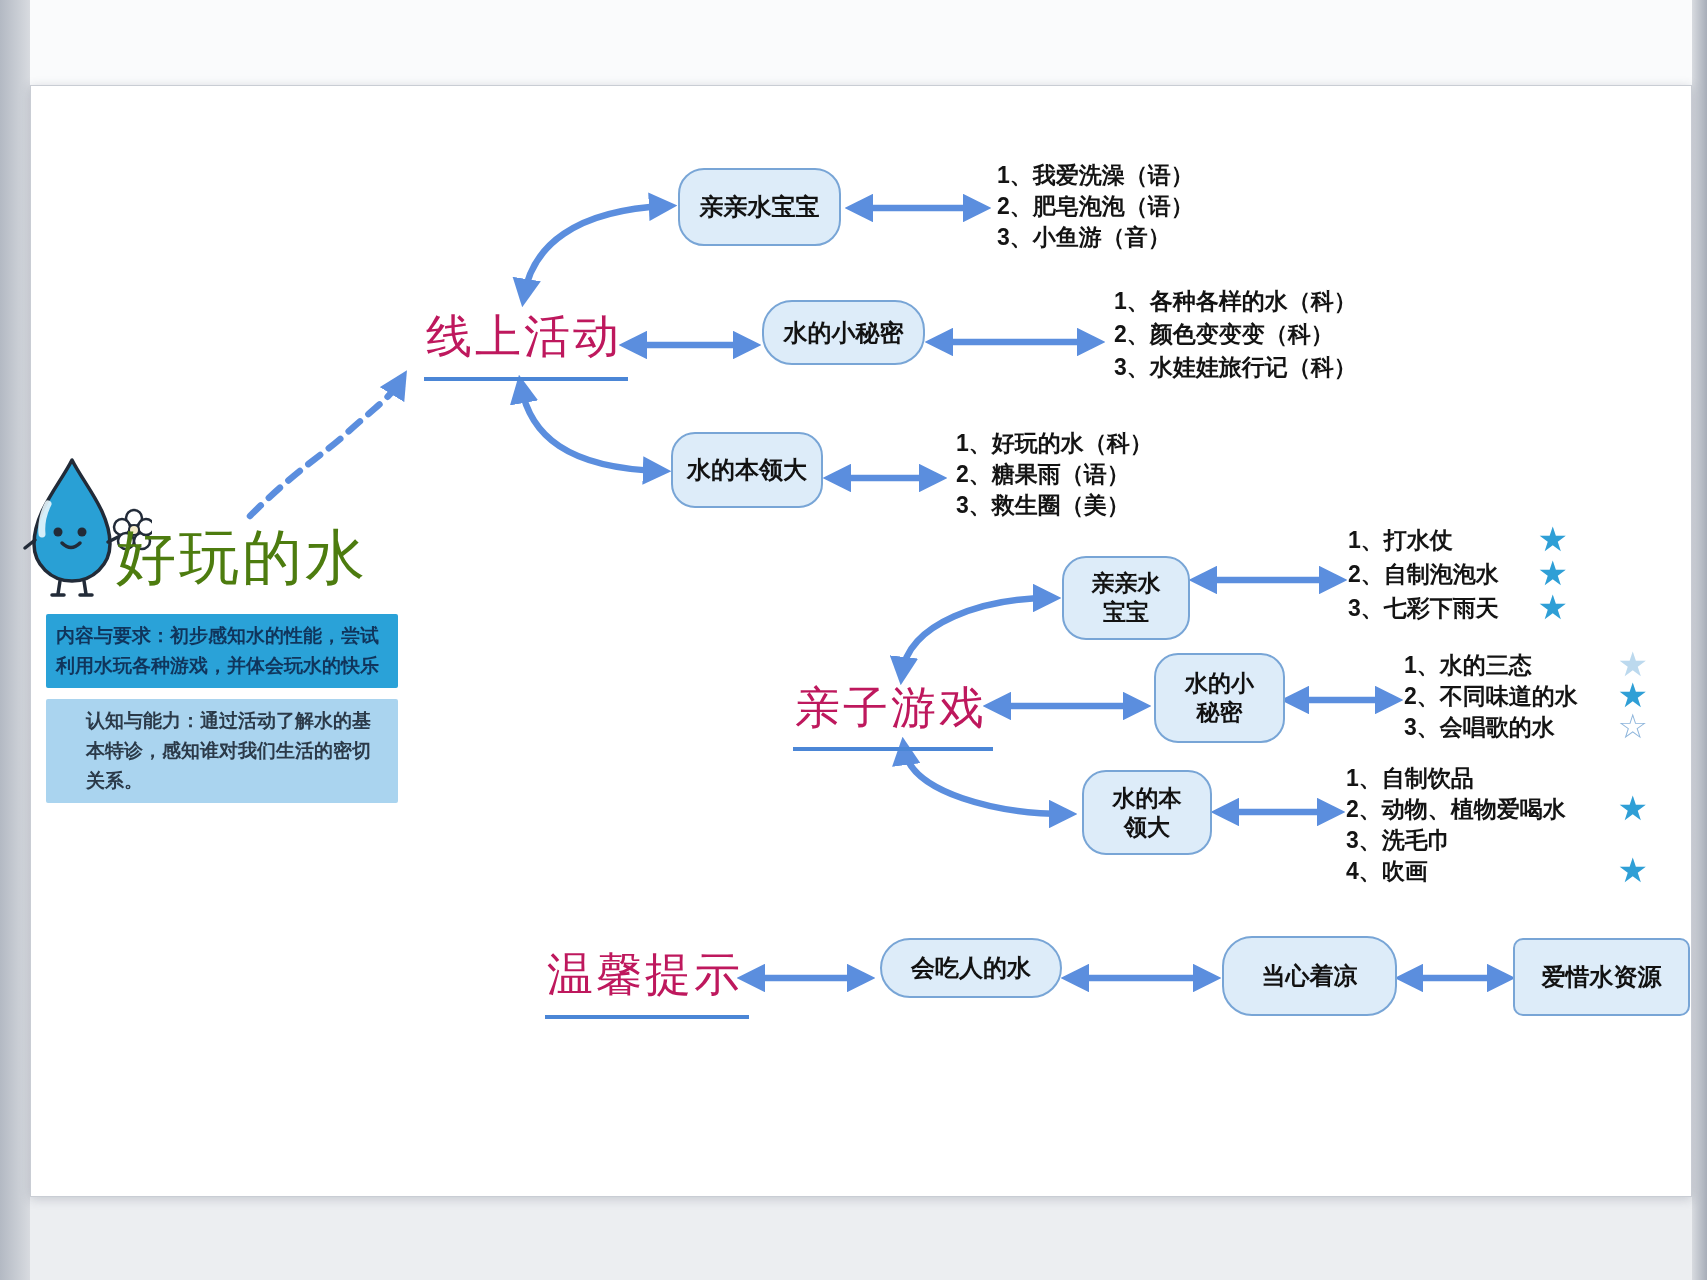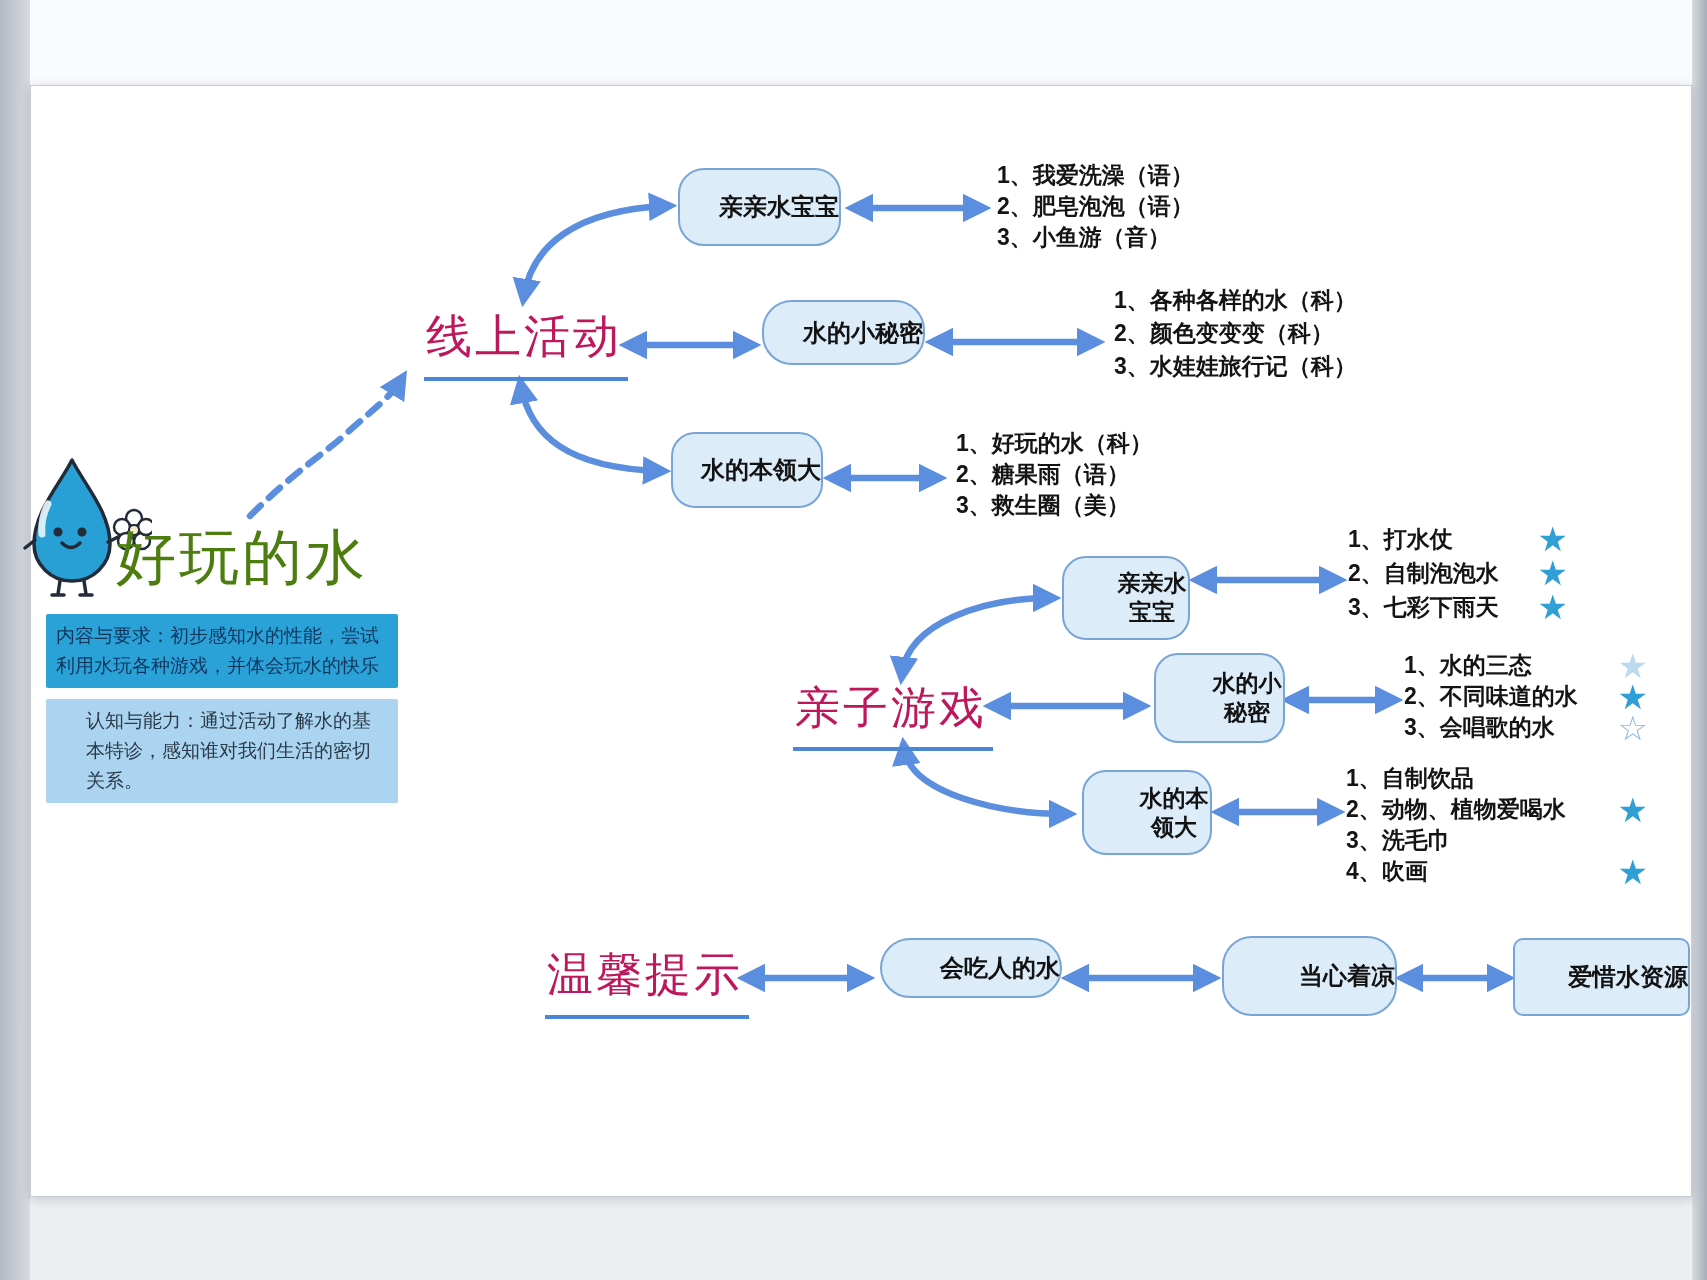--- a/index.html
+++ b/index.html
@@ -16,41 +16,41 @@
 
   .main-title{position:absolute;left:116px;top:518px;font-size:60px;color:#4d7c0f;
     letter-spacing:3px;white-space:nowrap;}
   .branch-label{position:absolute;color:#be185d;border-bottom:4px solid #4b86d6;
     padding:0 6px 9px 2px;letter-spacing:3px;white-space:nowrap;}
   #label-xianshang{left:424px;top:306px;font-size:46px;}
   #label-qinzi{left:793px;top:678px;font-size:45px;}
   #label-wenxin{left:545px;top:944px;font-size:46px;}
 
   .ibox{position:absolute;left:46px;width:352px;box-sizing:border-box;padding:7px 10px;
-    font-size:19px;font-weight:400;line-height:1.58;border-radius:2px;}
+    font-size:19px;font-weight:700;line-height:1.58;border-radius:2px;}
   #ibox1{top:614px;background:#2aa2d8;color:#10355c;}
   #ibox2{top:699px;background:#aad4ef;color:#2b3a49;padding-left:40px;}
   #ibox3{top:787px;background:#dcebf7;color:#2b3a49;}
 
   .node{position:absolute;background:#ddecf9;border:2.5px solid #78a5d6;box-sizing:border-box;
-    display:flex;align-items:center;justify-content:flex-end;text-align:center;
+    display:flex;align-items:center;justify-content:center;text-align:center;
     font-weight:700;color:#121212;line-height:1.25;}
   #n1{left:678px;top:168px;width:163px;height:78px;font-size:24px;border-radius:26px;}
   #n2{left:762px;top:300px;width:163px;height:65px;font-size:24px;border-radius:30px;}
   #n3{left:671px;top:432px;width:152px;height:76px;font-size:24px;border-radius:24px;}
   #n4{left:1062px;top:556px;width:128px;height:84px;font-size:23px;border-radius:24px;}
   #n5{left:1154px;top:653px;width:131px;height:90px;font-size:23px;border-radius:24px;}
   #n6{left:1082px;top:770px;width:130px;height:85px;font-size:23px;border-radius:24px;}
   #n7{left:880px;top:938px;width:182px;height:60px;font-size:24px;border-radius:34px;}
   #n8{left:1222px;top:936px;width:175px;height:80px;font-size:24px;border-radius:30px;}
   #n9{left:1513px;top:938px;width:177px;height:78px;font-size:24px;border-radius:10px;}
   .wrap3{display:inline-block;width:72px;}
 
   .list{position:absolute;font-weight:700;color:#141414;}
-  .list .row{display:flex;align-items:center;white-space:nowrap;}
+  .list .row{display:flex;align-items:flex-end;white-space:nowrap;}
   #l1{left:997px;top:160px;font-size:23px;}  #l1 .row{height:31px;}
   #l2{left:1114px;top:284px;font-size:23px;} #l2 .row{height:33px;}
   #l3{left:956px;top:428px;font-size:23px;}  #l3 .row{height:31px;}
   #l4{left:1348px;top:522px;font-size:23px;width:220px;} #l4 .row{height:34px;}
   #l5{left:1404px;top:650px;font-size:23px;width:244px;} #l5 .row{height:31px;}
   #l6{left:1346px;top:763px;font-size:23px;width:302px;} #l6 .row{height:31px;}
   .star{margin-left:auto;font-size:34px;line-height:1;}
   .st-solid{color:#2f9fd6;}
   .st-pale{color:#bcd9ee;}
   .st-outline{color:#8fb6dc;}

